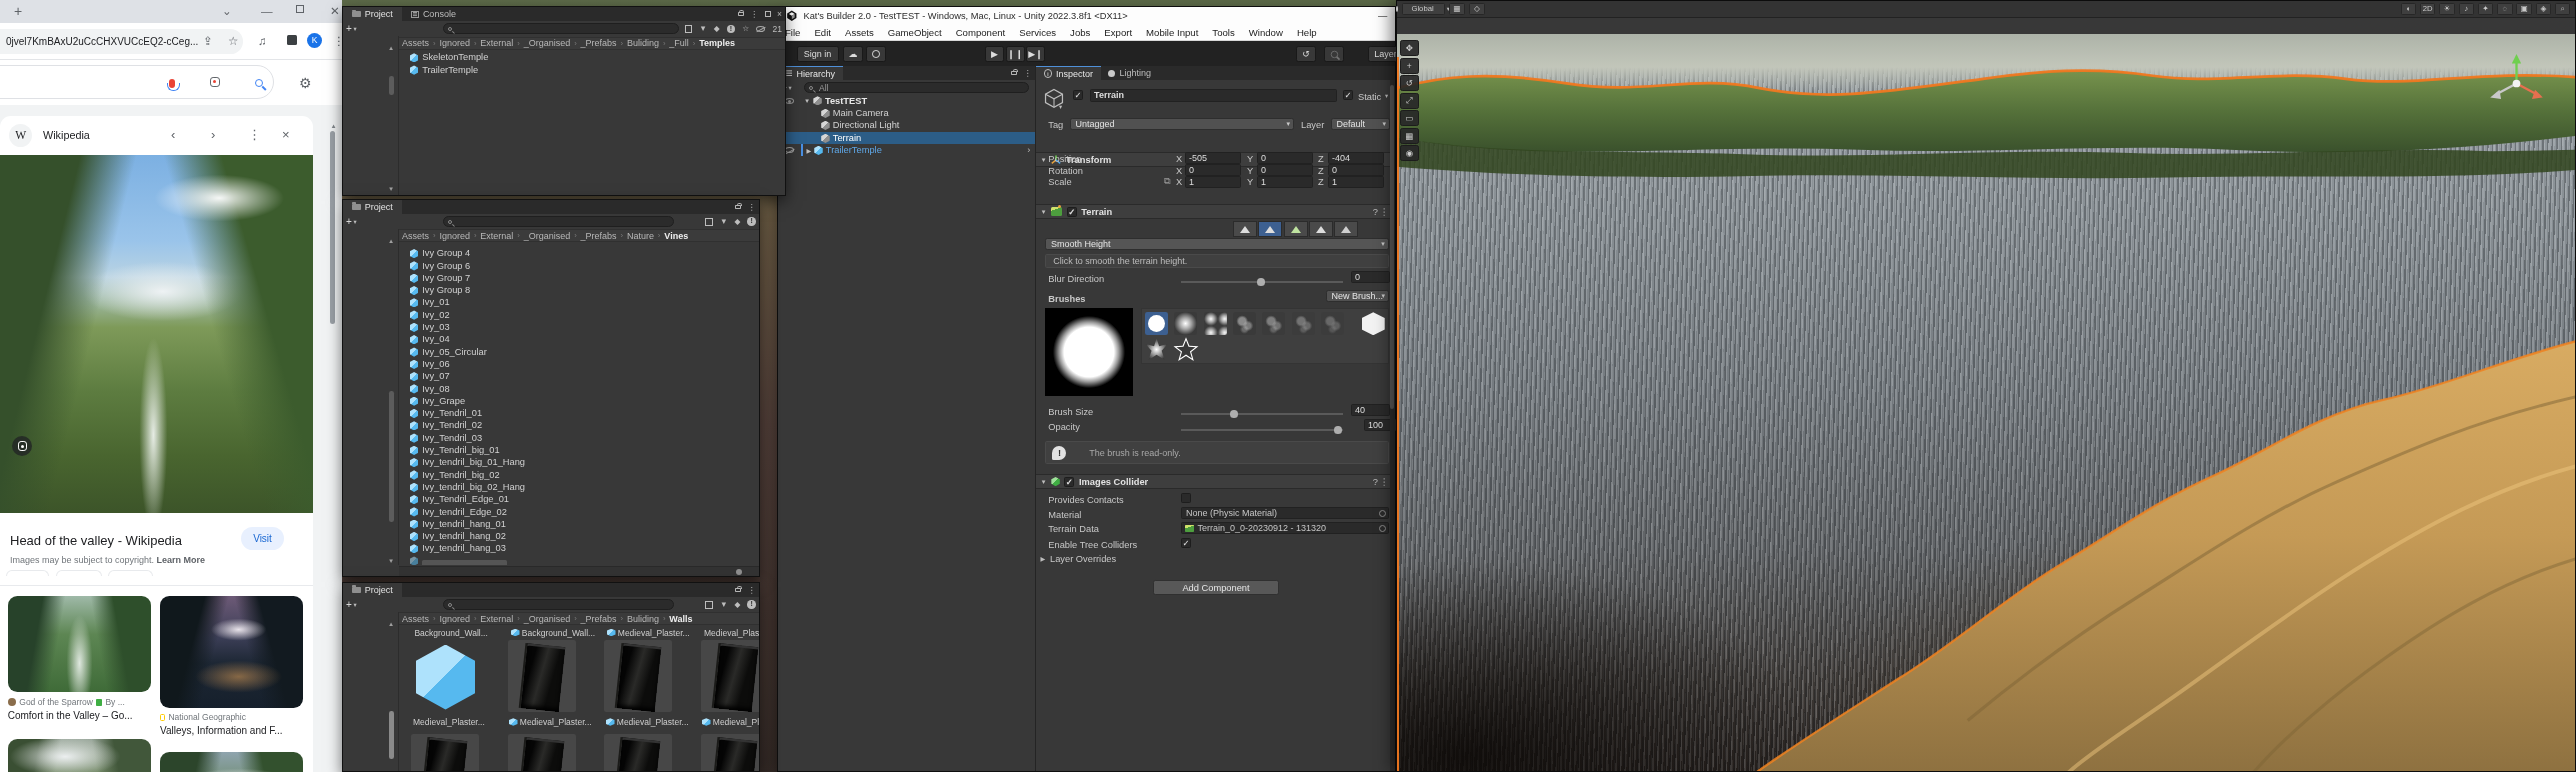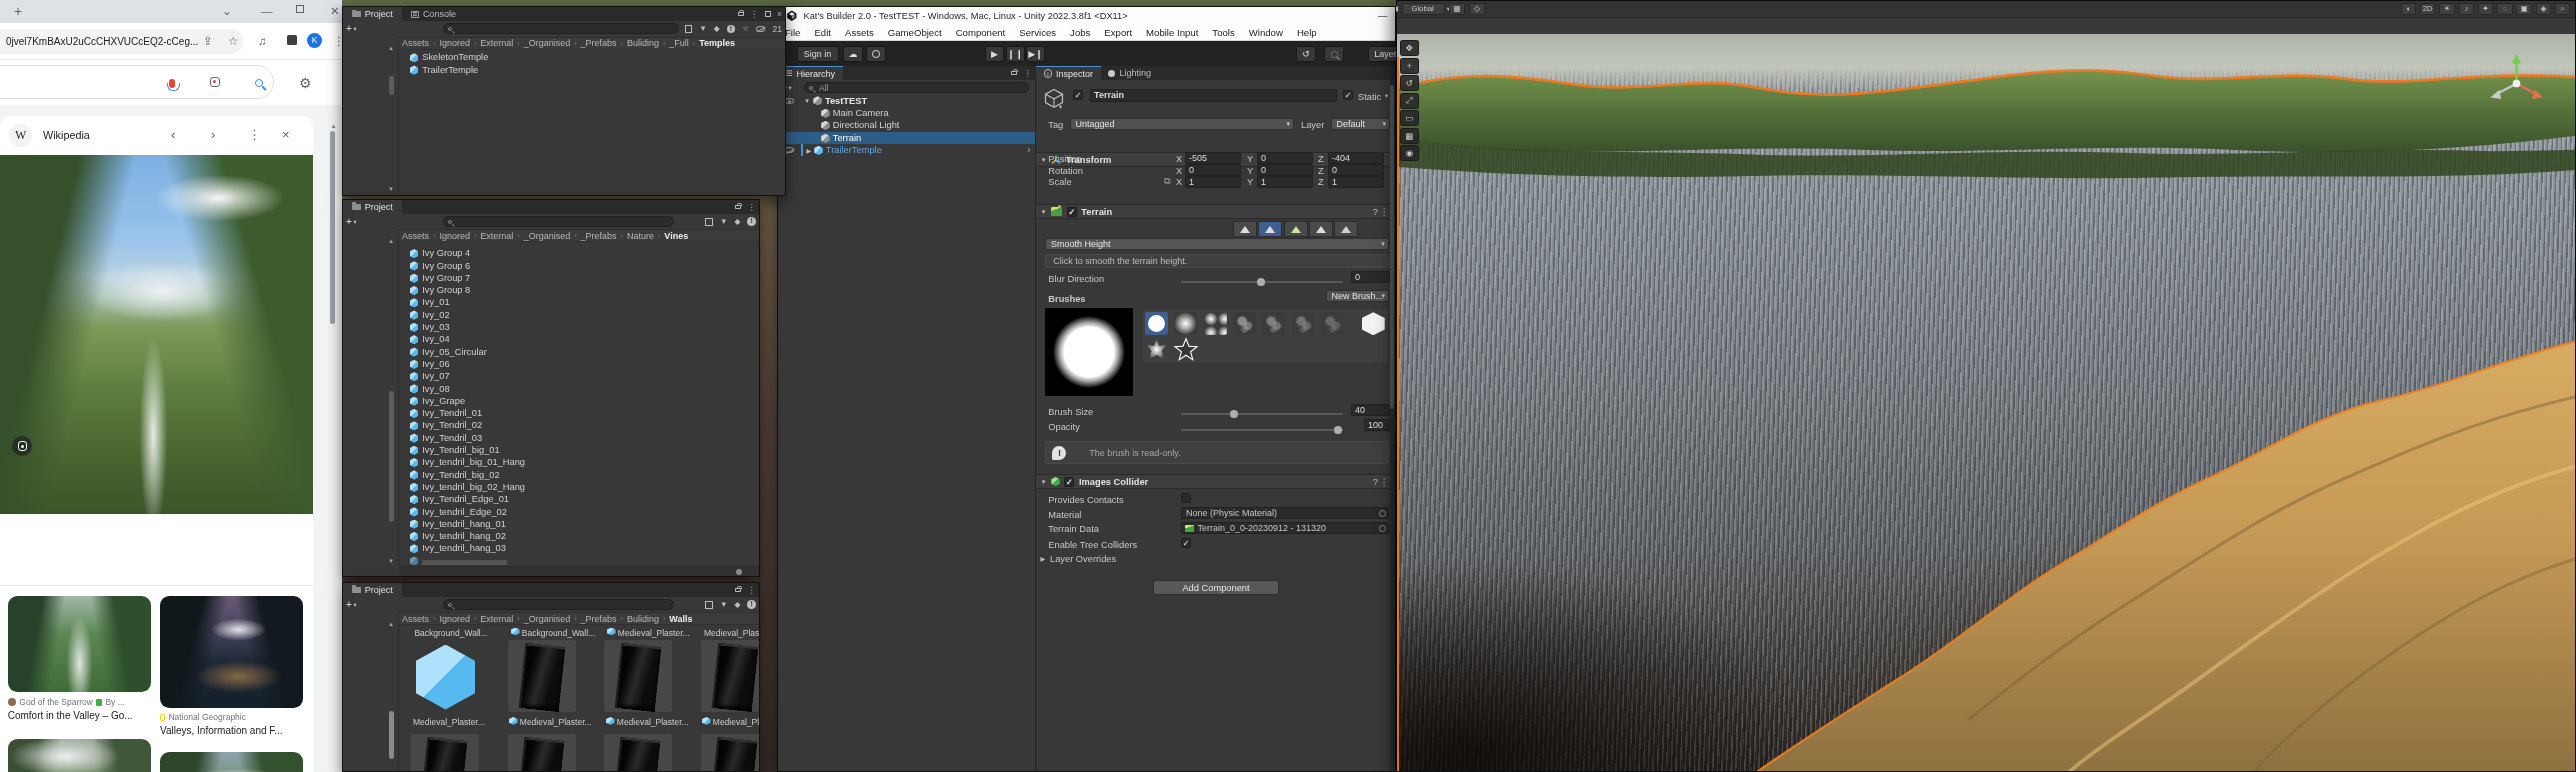--- a/index.html
+++ b/index.html
@@ -81,21 +81,21 @@
 .sarrow{position:absolute;color:#a0a0a0;font-size:6.2px}
 .ulist{position:absolute}
 .ulrow{height:12.3px;display:flex;align-items:flex-end;gap:3.9px;padding-left:10.8px;white-space:nowrap;color:#d2d2d2}
 .cube{width:8.5px;height:9.3px;flex:0 0 8.5px;clip-path:polygon(50% 0,100% 25%,100% 75%,50% 100%,0 75%,0 25%);
   background:linear-gradient(135deg,#aee2fc 0 48%,#56b9ef 48% 100%)}
 .gcube{background:linear-gradient(135deg,#d6d6d6 0 48%,#8f8f8f 48% 100%)}
 .grncube{background:linear-gradient(135deg,#9fe09a 0 48%,#3fae43 48% 100%)}
 
 .thumbcell{position:absolute;width:68px;height:72px;background:#474747;border-radius:2.3px;overflow:hidden}
 .wallpic{position:absolute;left:14px;top:4.6px;width:40px;height:65px;background:linear-gradient(100deg,#050505 20%,#2a2a28 45%,#0c0c0b 70%);transform:rotate(6deg);border-left:2.3px solid #1b1b19;box-shadow:inset 0 2.3px 0 #333,inset 0 -3.1px 4.6px #000}
-.gridlab{position:absolute;font-size:8.5px;color:#cfcfcf;white-space:nowrap;display:flex;gap:2.3px;align-items:flex-start}
+.gridlab{position:absolute;font-size:8.5px;color:#cfcfcf;white-space:nowrap;display:flex;gap:2.3px;align-items:center}
 
 #main{left:777px;top:6.2px;width:619px;height:766px;background:#383838;z-index:10;border:0.8px solid #0e0e0e;box-shadow:0 6.2px 17px rgba(0,0,0,.5)}
 #titlebar{height:17px;background:#fdfdfd;display:flex;align-items:center;gap:6.2px;padding-left:7.7px;color:#2b2b2b;font-size:9.3px;position:relative}
 #menubar{height:17px;background:#fdfdfd;display:flex;align-items:center;color:#222;font-size:9.6px;border-bottom:0.8px solid #d8d8d8}
 #menubar span{padding:0 7px}
 #mtoolbar{height:25.5px;background:#222;position:relative}
 .tbtn{position:absolute;top:4.6px;height:16px;background:#383838;border:0.8px solid #191919;border-radius:2.3px;color:#ddd;font-size:9px;display:flex;align-items:center;justify-content:center;gap:2.3px}
 #dock{position:absolute;left:0;top:59px;right:0;bottom:0}
 .ptabs{height:14px;background:#2a2a2a;display:flex}
 .ptab{padding:0 7.7px;display:flex;align-items:center;gap:3.9px;font-size:9px;color:#bdbdbd;position:relative}
@@ -176,20 +176,28 @@
     <div id="wlogo">W</div>
     <div class="abs" style="left:43px;top:13px;font-size:10.8px;color:#202124">Wikipedia</div>
     <div class="phead-ic" style="left:171px">‹</div>
     <div class="phead-ic" style="left:211px">›</div>
     <div class="phead-ic" style="left:248px">⋮</div>
     <div class="phead-ic" style="left:282px">×</div>
     <div id="hero"></div>
     <div id="lensbtn">
         <span class="lens"></span>
       </div>
+    <div style="position:absolute;left:0;top:397px;width:313px;height:259px;background:#fff">
+      <div id="ptitle" style="top:20px">Head of the valley - Wikipedia</div>
+      <div id="visit" style="top:14px">Visit</div>
+      <div id="copyr" style="top:42px"><span>Images may be subject to copyright.</span> <b>Learn More</b></div>
+      <div class="chipbit" style="left:6.2px;width:43px;top:57px"></div>
+      <div class="chipbit" style="left:56px;width:46px;top:57px"></div>
+      <div class="chipbit" style="left:108px;width:45px;top:57px"></div>
+    </div>
     <div id="gdivider" style="top:469px"></div>
 
     <div class="rimg" style="left:7.7px;top:480px;width:143px;height:96px;background:radial-gradient(18.5px 69px at 50% 70%,#dfe8df,transparent 70%),linear-gradient(100deg,#27422a 0 22%,transparent 36%),linear-gradient(-100deg,#2e4f2b 0 24%,transparent 38%),linear-gradient(180deg,#9fb9a8 0%,#5d8653 40%,#3f6b38 100%)"></div>
     <div class="meta" style="left:7.7px;top:581px">
         <span class="fav" style="background:#8a6d4b;border-radius:50%"></span>
         <span>God of the Sparrow</span>
         <span class="fav" style="background:#3fae43;width:6.2px;height:7px;border-radius:0.8px"></span>
         <span>By ...</span>
       </div>
     <div class="rtitle" style="left:7.7px;top:594px">Comfort in the Valley – Go...</div>

